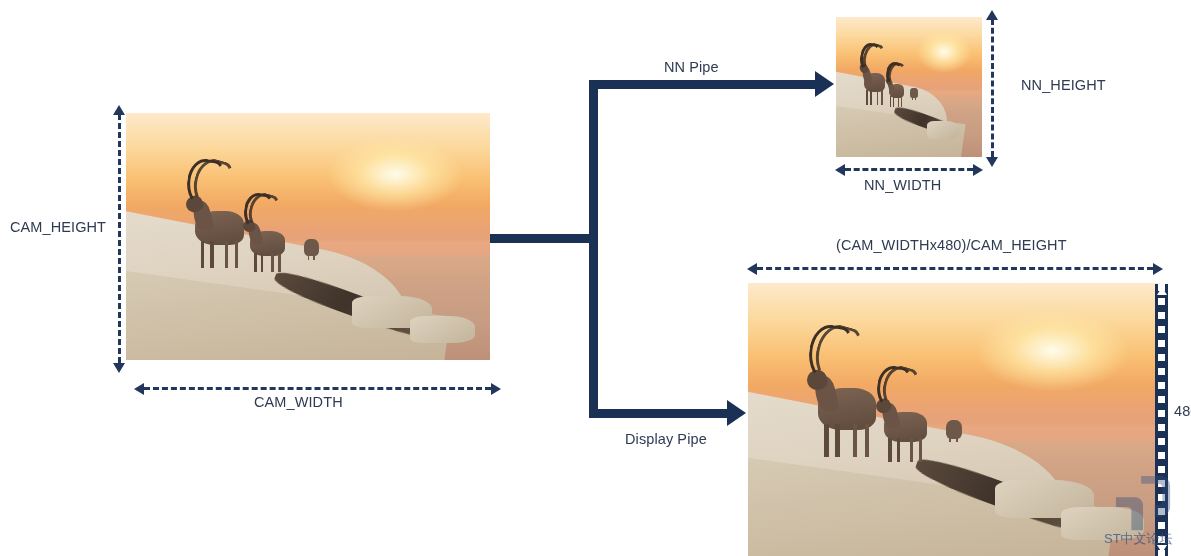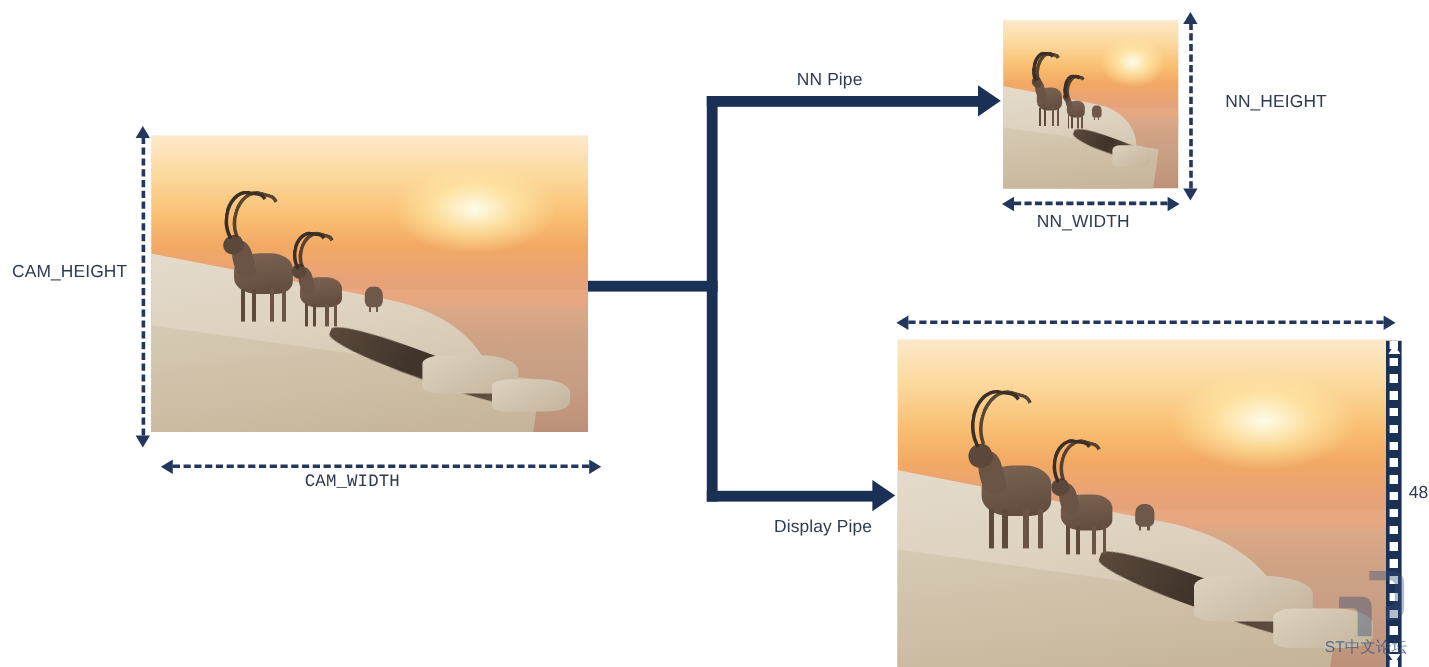--- a/index.html
+++ b/index.html
@@ -275,33 +275,33 @@
   </div>
 
   <div class="dim-v" style="left:118px; top:114px; height:249px;"></div>
   <div class="tip up" style="left:113px; top:105px;"></div>
   <div class="tip down" style="left:113px; top:363px;"></div>
   <div class="label" style="left:10px; top:220px;">CAM_HEIGHT</div>
 
   <div class="dim-h" style="left:144px; top:387px; width:347px;"></div>
   <div class="tip left" style="left:134px; top:383px;"></div>
   <div class="tip right" style="left:491px; top:383px;"></div>
-  <div class="label" style="left:254px; top:395px;font-family:Liberation Mono, monospace;">CAM_WIDTH</div>
+  <div class="label" style="left:254px; top:395px;">CAM_WIDTH</div>
 
   <div class="pipe" style="left:490px; top:234px; width:108px; height:9px;"></div>
 
   <div class="pipe" style="left:589px; top:80px; width:9px; height:338px;"></div>
 
   <div class="pipe" style="left:589px; top:80px; width:228px; height:9px;"></div>
   <div class="arrowhead-right" style="left:815px; top:71px;"></div>
   <div class="label" style="left:664px; top:60px;">NN Pipe</div>
 
   <div class="pipe" style="left:589px; top:409px; width:140px; height:9px;"></div>
   <div class="arrowhead-right" style="left:727px; top:400px;"></div>
-  <div class="label" style="left:645px; top:432px;">Display Pipe</div>
+  <div class="label" style="left:625px; top:432px;">Display Pipe</div>
 
   <div class="photo" style="left:836px; top:17px; width:146px; height:140px;">
     <div class="sky"></div>
     <div class="haze"></div>
     <div class="desert"></div>
     <div class="ridge"></div>
     <div class="ridge2"></div>
     <div class="crevice"></div>
     <div class="rockslab" style="left:62%; top:74%; width:22%; height:13%;"></div>
     <div class="ibex" style="left:19%; top:32%; width:20%; height:30%; background:transparent;">
@@ -357,20 +357,21 @@
       <div class="horn"></div>
       <div class="horn b"></div>
       <div class="legs"></div>
     </div>
     <div class="pup" style="left:48%; top:50%; width:4%; height:7%;"></div>
   </div>
 
   <div class="dim-h" style="left:757px; top:267px; width:396px;"></div>
   <div class="tip left" style="left:747px; top:263px;"></div>
   <div class="tip right" style="left:1153px; top:263px;"></div>
+  <div class="label" style="left:836px; top:238px;">(CAM_WIDTHx480)/CAM_HEIGHT</div>
 
   <div class="dim-v-thick" style="left:1155px; top:284px; height:272px;">
     <div class="ticks"></div>
     <div class="cap-up"></div>
     <div class="cap-dn"></div>
   </div>
   <div class="label" style="left:1174px; top:404px;">480</div>
 
   <div class="watermark" style="left:1112px; top:472px; width:62px; height:62px;">
     <svg viewBox="0 0 64 64" width="62" height="62" aria-hidden="true">

